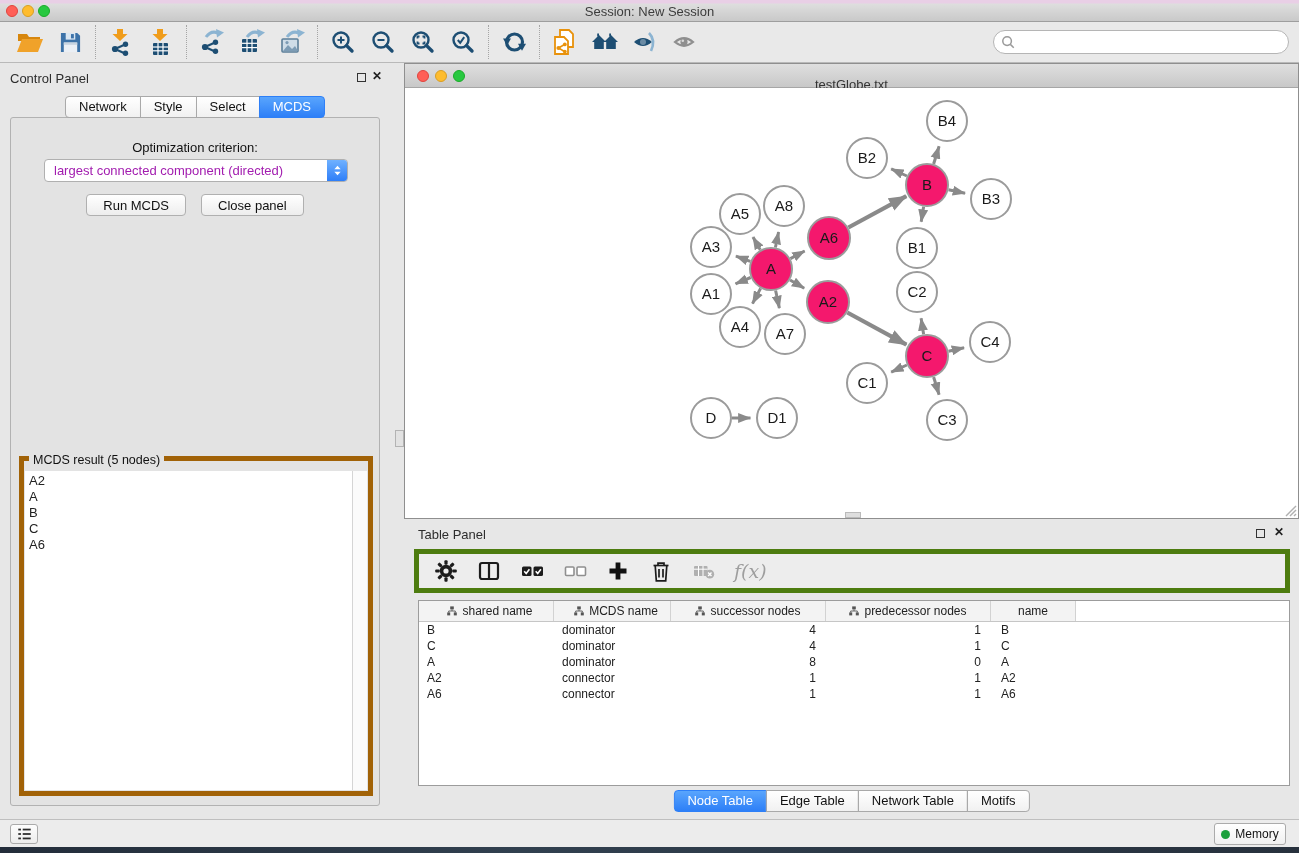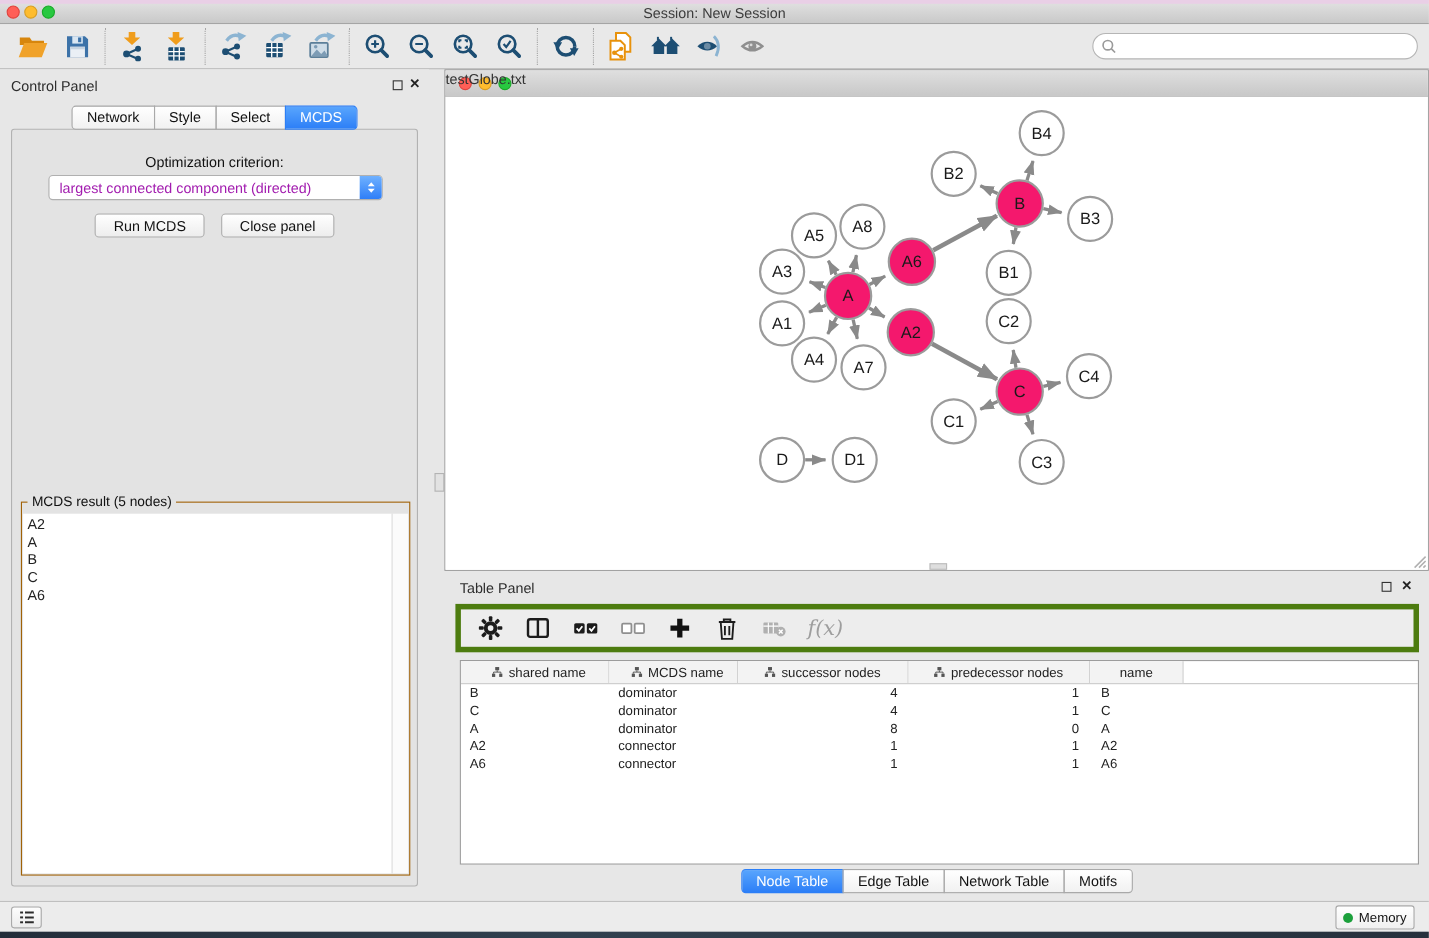--- a/index.html
+++ b/index.html
@@ -48,39 +48,39 @@
   .select-box { position:absolute; top:41px; left:33px; width:304px; height:23px; background:#fff;
     border:1px solid #b0b0b0; border-radius:4px; cursor:pointer; }
   .select-text { position:absolute; left:9px; top:3px; font-size:13px; color:#a21caf; white-space:nowrap; }
   .select-stepper { position:absolute; right:0; top:0; width:20px; height:21px;
     background:linear-gradient(#6fb1ff,#2e7ef8); border-radius:0 3px 3px 0;
     display:flex; align-items:center; justify-content:center; }
   .cp-buttons { position:absolute; top:76px; left:0; right:0; display:flex; justify-content:center; gap:15px; }
   .pushbtn { height:22px; padding:0 16px; font-size:13px; color:#111;
     background:linear-gradient(#ffffff,#ededed); border:1px solid #b0b0b0; border-radius:4px; cursor:pointer; }
 
-  .groupbox { position:absolute; left:8px; top:338px; width:354px; height:340px; border:1px solid #a16207; }
+  .groupbox { position:absolute; left:8px; top:338px; width:354px; height:340px; border:5px solid #a16207; }
   .groupbox-legend { position:absolute; top:-8px; left:5px; background:#e3e3e3; padding:0 4px;
     font-size:12.5px; color:#111; }
   .mcds-list { position:absolute; left:1px; top:10px; right:15px; bottom:1px; background:#fff;
     border-right:1px solid #d5d5d5; font-size:13px; padding-top:2px; overflow:hidden; }
   .mcds-item { line-height:16px; padding-left:4px; }
   .mcds-scroll { position:absolute; top:10px; right:1px; bottom:1px; width:14px; background:#fbfbfb; }
 
   .splitter-handle { position:absolute; left:395px; top:430px; width:9px; height:17px;
     background:#e2e2e2; border:1px solid #b3b3b3; }
 
   
   .network-window { position:absolute; left:404px; top:63px; width:895px; height:456px;
     background:#fff; border:1px solid #8f8f8f; }
   .nw-titlebar { position:absolute; left:0; top:0; right:0; height:24px;
     background:linear-gradient(#dfdfdf,#c8c8c8); border-bottom:1px solid #a6a6a6; }
   .nw-titlebar .tl { top:6px; }
   .nw-titlebar .tl.red { left:12px; } .nw-titlebar .tl.yellow { left:30px; } .nw-titlebar .tl.green { left:48px; }
-  .nw-title { position:absolute; left:0; right:0; top:0; font-size:13px; color:#333; }
+  .nw-title { position:absolute; left:0; right:0; top:13px; text-align:center; font-size:13px; color:#333; }
   .nw-canvas { position:absolute; left:0; top:24px; width:893px; height:430px; background:#fff; }
   .resize-grip { position:absolute; right:1px; bottom:1px; }
   .hscroll-thumb { position:absolute; left:440px; bottom:0; width:16px; height:6px;
     background:#dedede; border:1px solid #bbb; }
 
   
   .table-panel { position:absolute; left:404px; top:519px; width:895px; height:300px; background:#e7e7e7; }
   .tp-title { position:absolute; left:14px; top:8px; font-size:13px; color:#2d2d2d; }
   .tp-float { right:34px; } .tp-close { right:15px; }
   .tp-toolbar { position:absolute; left:10px; top:30px; right:9px; height:44px;

